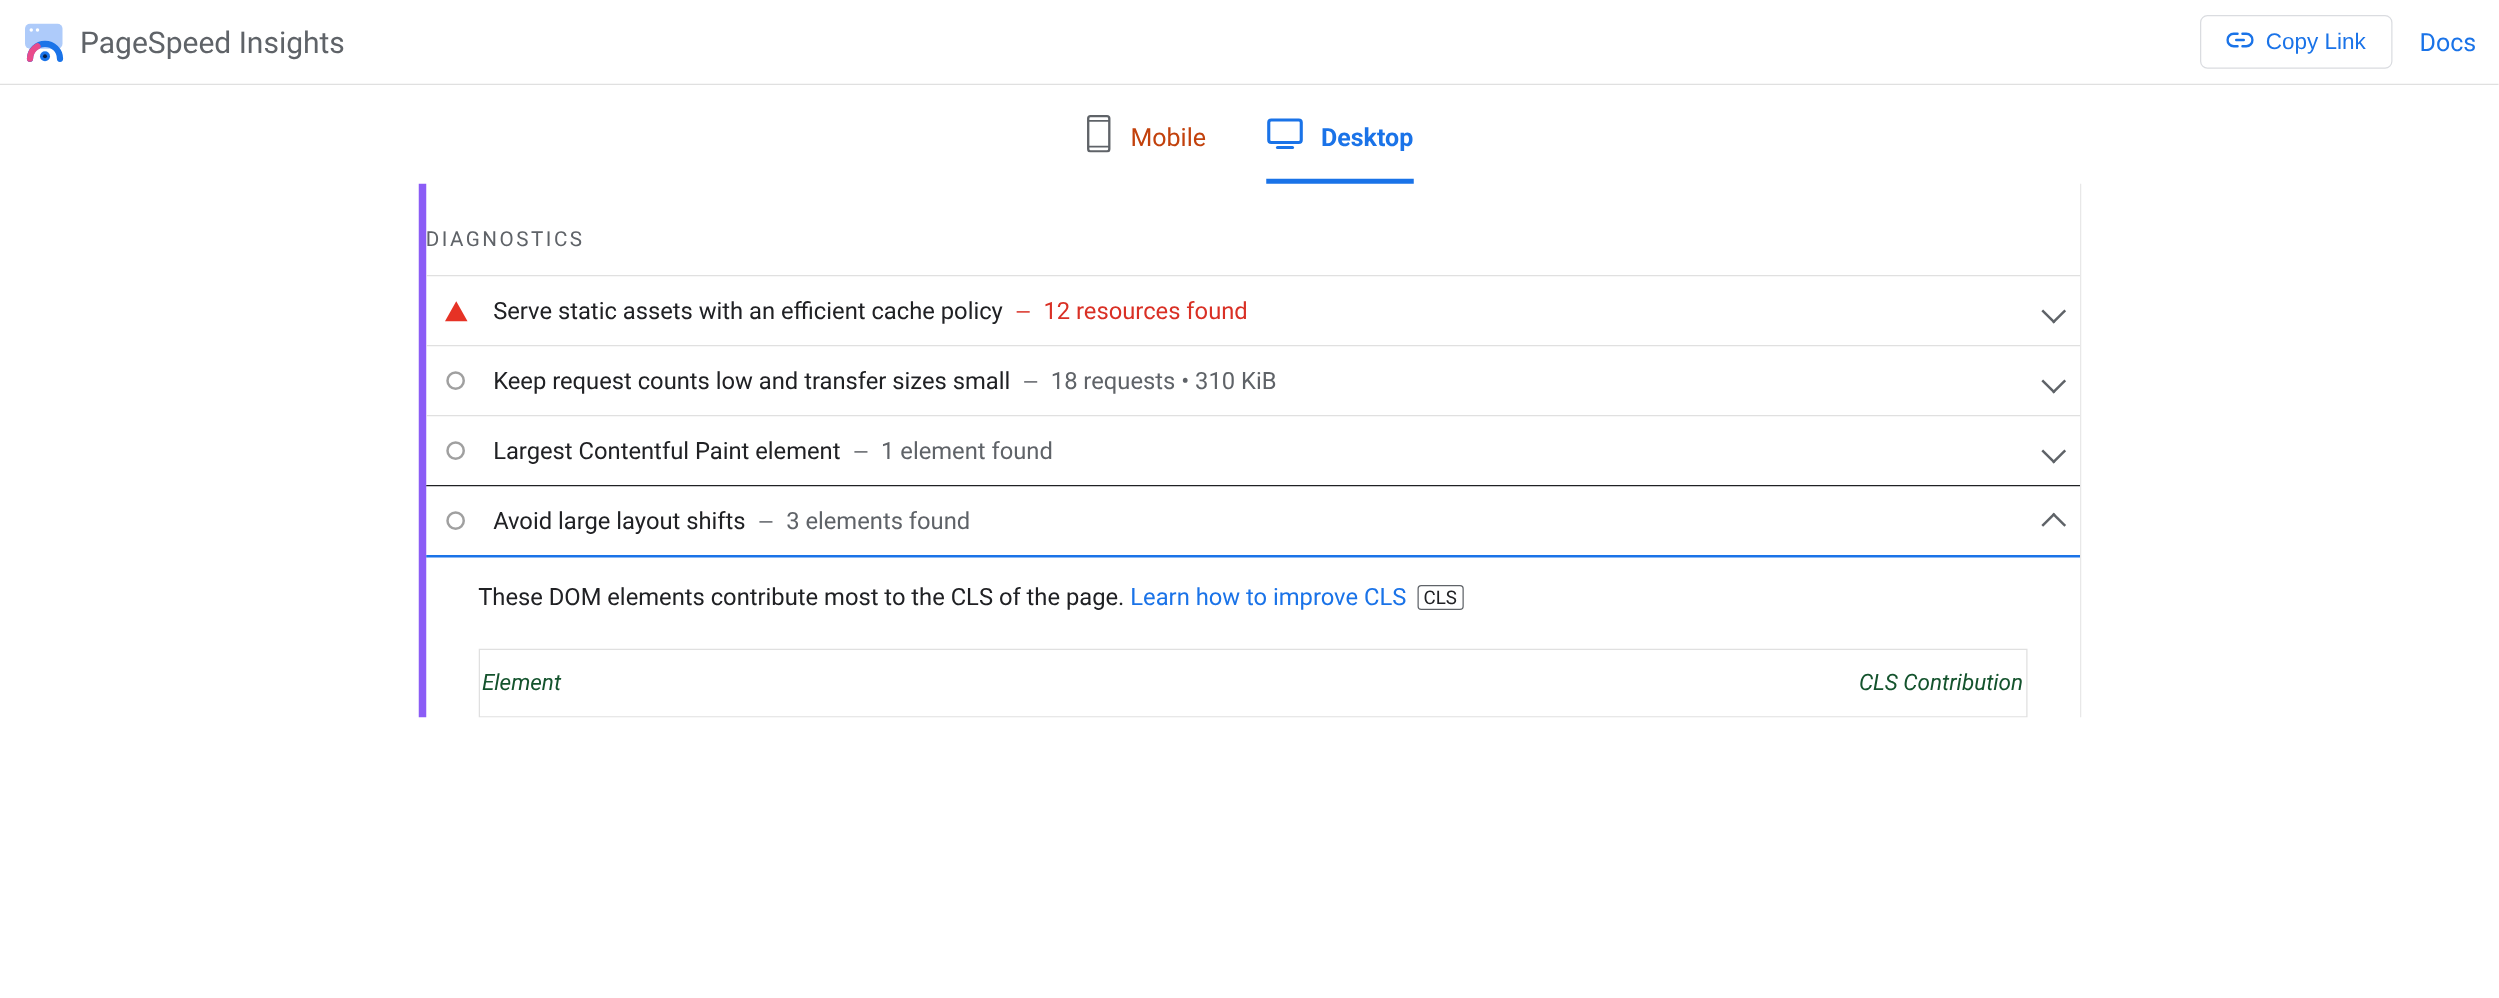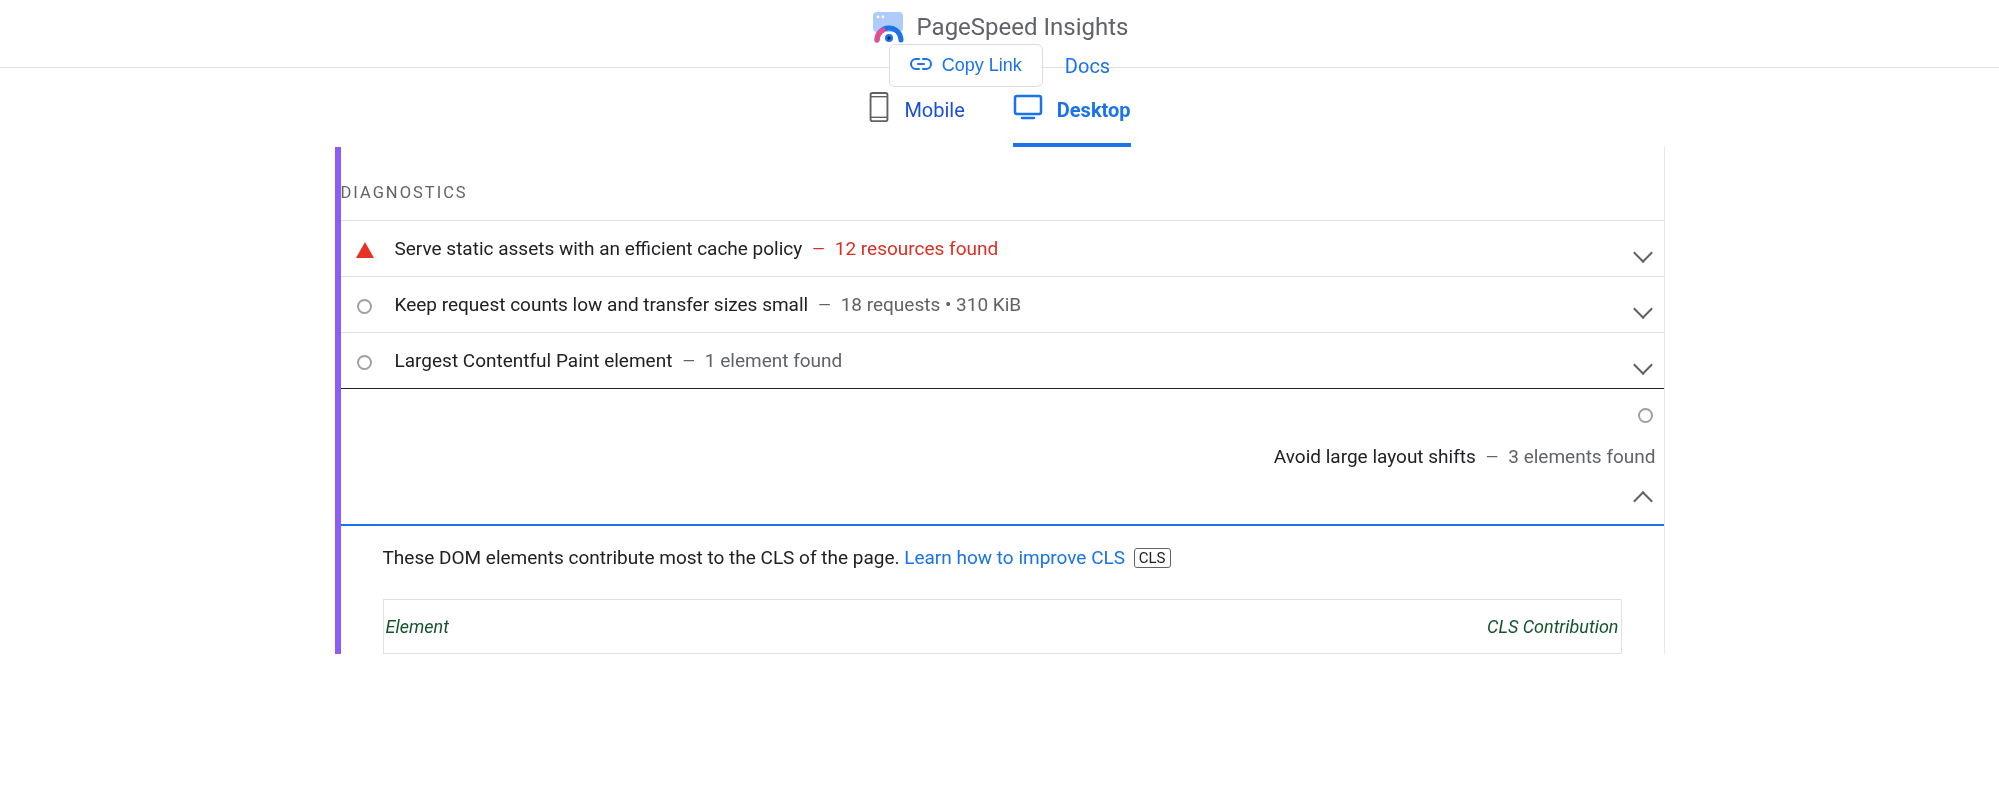--- a/index.html
+++ b/index.html
@@ -9,21 +9,20 @@
     color: #202124;
     font-size: 16px;
   }
   .header {
     display: flex;
     align-items: center;
     justify-content: space-between;
     padding: 10px 18px;
     border-bottom: 1px solid #e0e0e0;
     height: 68px;
-    flex-direction: column;
   }
   .header-left {
     display: flex;
     align-items: center;
     gap: 12px;
   }
   .logo-wrap {
     width: 34px; height: 34px; position: relative;
   }
   .app-title {
@@ -58,21 +57,21 @@
     display: flex;
     justify-content: center;
     gap: 48px;
     padding-top: 14px;
   }
   .tab {
     display: flex;
     align-items: center;
     gap: 14px;
     font-size: 20px;
-    color: #1d4ed8;
+    color: #c2410c;
     padding: 10px 0 16px;
     cursor: pointer;
     border-bottom: 4px solid transparent;
   }
   .tab.active {
     color: #1a73e8;
     border-bottom-color: #1a73e8;
     font-weight: bold;
   }
   .device-icon { width: 22px; height: 30px; }
@@ -85,29 +84,28 @@
   }
   .section-label {
     font-size: 16.5px;
     letter-spacing: 2px;
     color: #5f6368;
     padding: 0 0 18px 0;
     font-weight: 400;
   }
   .audit-item {
     display: flex;
-    align-items: flex-end;
+    align-items: center;
     border-top: 1px solid #e0e0e0;
     padding: 16px 8px 16px 14px;
     gap: 20px;
     cursor: pointer;
   }
   .audit-item.expanded-top {
     border-top: 1px solid #202124;
-    flex-direction: column;
   }
   .audit-item.expanded-bottom {
     border-bottom: 2px solid #1a73e8;
   }
   .status-icon { width: 20px; height: 20px; flex-shrink: 0; display:flex; align-items:center; justify-content:center; }
   .triangle-red {
     width: 0; height: 0;
     border-left: 9px solid transparent;
     border-right: 9px solid transparent;
     border-bottom: 16px solid #e63225;

